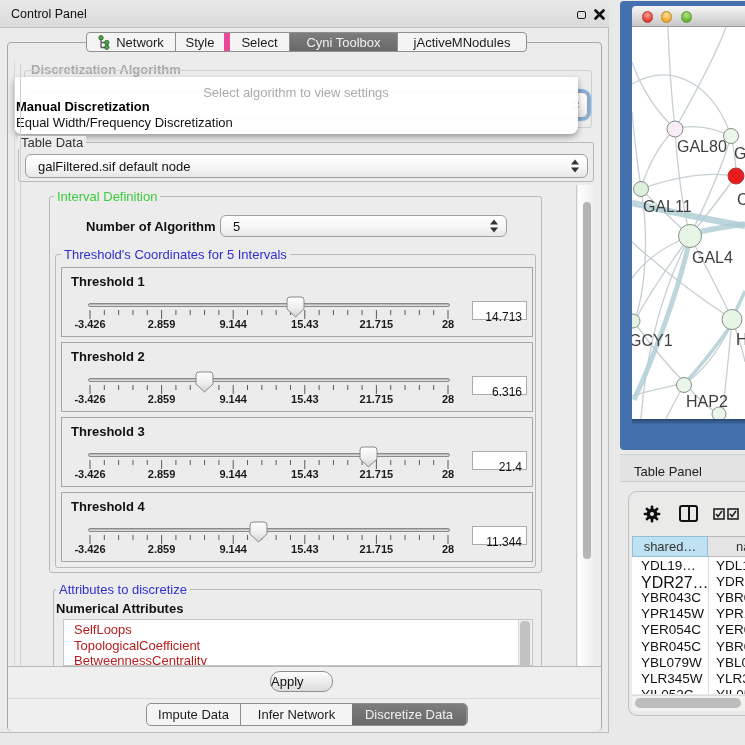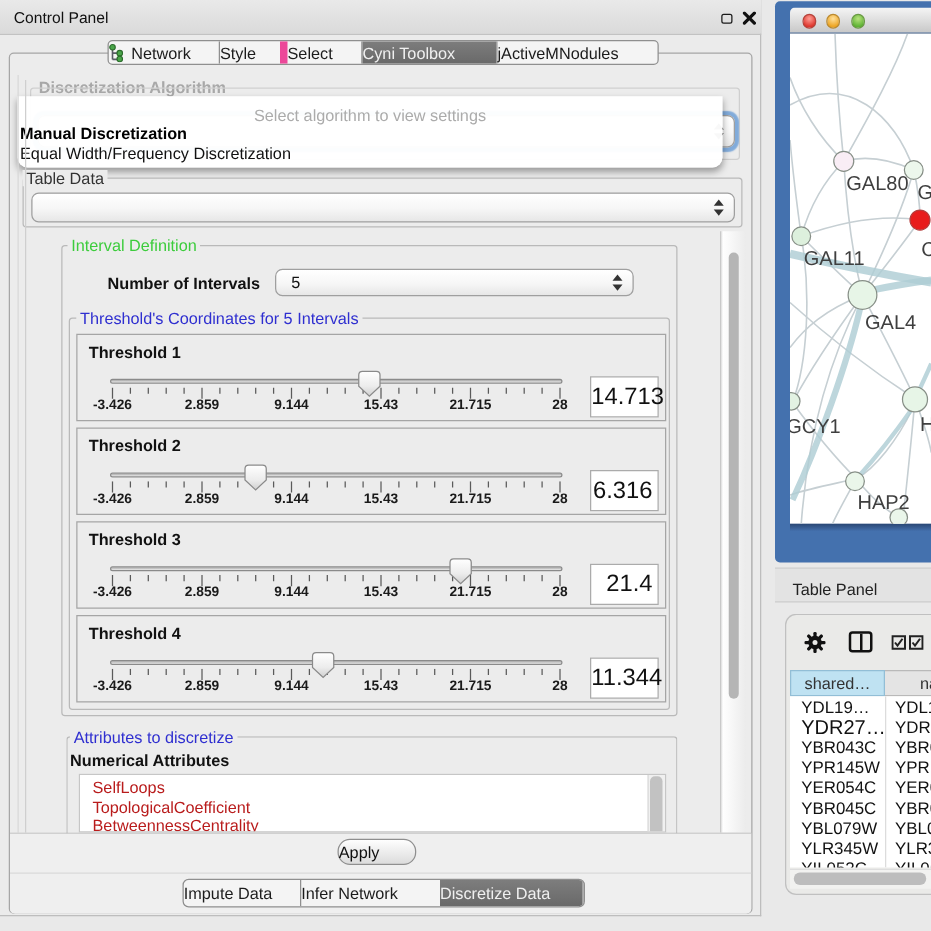--- a/index.html
+++ b/index.html
@@ -1,30 +1,30 @@
 <!DOCTYPE html>
 <html><head><meta charset="utf-8">
 <style>
 *{margin:0;padding:0;box-sizing:border-box;}
 html,body{width:745px;height:745px;overflow:hidden;}
 body{font-family:"Liberation Sans",sans-serif;background:#e9e9e9;position:relative;}
 .abs{position:absolute;}
-.seg{display:flex;align-items:center;justify-content:flex-start;font-size:13px;color:#1c1c1c;height:100%;}
+.seg{display:flex;align-items:center;justify-content:center;font-size:13px;color:#1c1c1c;height:100%;}
 .seg.dark{background:linear-gradient(#7d7d7d,#696969);color:#f0f0f0;}
 .combo{position:absolute;border:1px solid #9f9f9f;border-radius:6px;background:linear-gradient(#ffffff 0%,#f6f6f6 55%,#e7e7e7 100%);font-size:13px;color:#111;}
 .combo .ctext{position:absolute;left:12px;top:50%;transform:translateY(-50%);white-space:nowrap;}
 .stair{position:absolute;right:9px;top:50%;transform:translateY(-50%);width:8px;height:13px;}
 .stair:before{content:"";position:absolute;left:1px;top:0;border-left:4px solid transparent;border-right:4px solid transparent;border-bottom:5px solid #333;}
 .stair:after{content:"";position:absolute;left:1px;bottom:0;border-left:4px solid transparent;border-right:4px solid transparent;border-top:5px solid #333;}
 .grp{position:absolute;border:1px solid #b9b9b9;border-radius:3px;}
 .gtitle{position:absolute;background:#ececec;padding:0 3px;font-size:13px;line-height:13px;white-space:nowrap;}
 .tpanel{position:absolute;left:61px;width:472px;height:70px;border:1px solid #a5a5a5;background:#ececec;}
 .tpanel b{position:absolute;left:9px;top:6px;font-size:13px;color:#111;}
 .track{position:absolute;left:26px;top:35px;width:362px;height:4px;border:1px solid #8a8a8a;border-radius:3px;background:linear-gradient(#a8a8a8,#ededed);}
-.vbox{position:absolute;left:410px;top:33px;width:55px;height:33px;background:#fff;border:1px solid #ababab;font-size:19px;color:#111;text-align:right;line-height:31px;padding-right:4px;}
+.vbox{position:absolute;left:410px;top:33px;width:55px;height:19px;background:#fff;border:1px solid #ababab;font-size:12px;color:#111;text-align:right;line-height:31px;padding-right:4px;}
 .thumb{position:absolute;top:28px;width:19px;height:22px;}
 .tlab{position:absolute;top:49.5px;font-size:11px;font-weight:bold;color:#1a1a1a;transform:translateX(-50%);}
 svg{display:block;}
 </style></head><body>
 
 <div class="abs" style="left:0;top:0;width:609px;height:733px;background:#ebebeb;border-right:1px solid #bdbdbd;border-bottom:1px solid #bdbdbd;"></div>
 <div class="abs" style="left:0;top:0;width:609px;height:28px;background:linear-gradient(#e9e9e9,#dadada);border-bottom:1px solid #c2c2c2;"></div>
 <div class="abs" style="left:11px;top:7px;font-size:12.5px;color:#111;">Control Panel</div>
 <div class="abs" style="left:577px;top:11px;width:9px;height:8px;border:1.6px solid #1a1a1a;border-radius:2px;"></div>
 <svg class="abs" style="left:594px;top:9px;" width="11" height="11" viewBox="0 0 11 11">
@@ -48,30 +48,31 @@
 <div class="combo" style="left:30px;top:92px;width:558px;height:26px;box-shadow:0 0 1px 3px rgba(110,160,215,0.85);">
     <div class="stair"></div>
   </div>
 <div class="abs" style="left:14px;top:77px;width:564px;height:57px;background:rgba(255,255,255,0.97);border-radius:0 0 8px 8px;box-shadow:0 3px 6px rgba(0,0,0,0.35);"></div>
 <div class="abs" style="left:14px;top:85px;width:564px;text-align:center;font-size:13px;color:#ababab;">Select algorithm to view settings</div>
 <div class="abs" style="left:16px;top:99px;font-size:13px;font-weight:bold;color:#000;">Manual Discretization</div>
 <div class="abs" style="left:16px;top:115px;font-size:13px;color:#111;">Equal Width/Frequency Discretization</div>
 <div class="grp" style="left:18px;top:142px;width:576px;height:40px;"></div>
 <div class="gtitle" style="left:18px;top:136px;color:#333;">Table Data</div>
 <div class="combo" style="left:25px;top:154px;width:563px;height:24px;">
+    <div class="ctext">galFiltered.sif default node</div>
     <div class="stair"></div>
   </div>
 <div class="abs" style="left:14px;top:60px;width:1px;height:606px;background:#d8d8d8;"></div>
 <div class="abs" style="left:20px;top:64px;width:1px;height:602px;background:#cfcfcf;"></div>
 <div class="abs" style="left:576px;top:185px;width:1px;height:481px;background:#c9c9c9;"></div>
 <div class="abs" style="left:578px;top:185px;width:19px;height:481px;background:linear-gradient(to right,#ffffff,#ebebeb);"></div>
 <div class="abs" style="left:583px;top:202px;width:8px;height:357px;background:#b5b5b5;border-radius:4px;"></div>
 <div class="grp" style="left:49px;top:196px;width:493px;height:377px;"></div>
 <div class="gtitle" style="left:54px;top:190px;color:#3ccc3c;">Interval Definition</div>
-<div class="abs" style="left:86px;top:219px;font-size:13px;font-weight:bold;color:#111;">Number of Intervals</div>
+<div class="abs" style="left:86px;top:219px;font-size:13px;font-weight:bold;color:#111;">Number of Algorithm</div>
 <div class="combo" style="left:220px;top:215px;width:287px;height:22px;">
     <div class="ctext">5</div>
     <div class="stair"></div>
   </div>
 <div class="grp" style="left:55px;top:254px;width:481px;height:314px;"></div>
 <div class="gtitle" style="left:61px;top:248px;color:#2f2fd0;">Threshold's Coordinates for 5 Intervals</div>
 <div class="tpanel" style="top:267px;">
     <b>Threshold 1</b>
     <div class="track"></div>
     <svg class="abs" style="left:0;top:42px;" width="472" height="10" viewBox="0 0 472 10">

